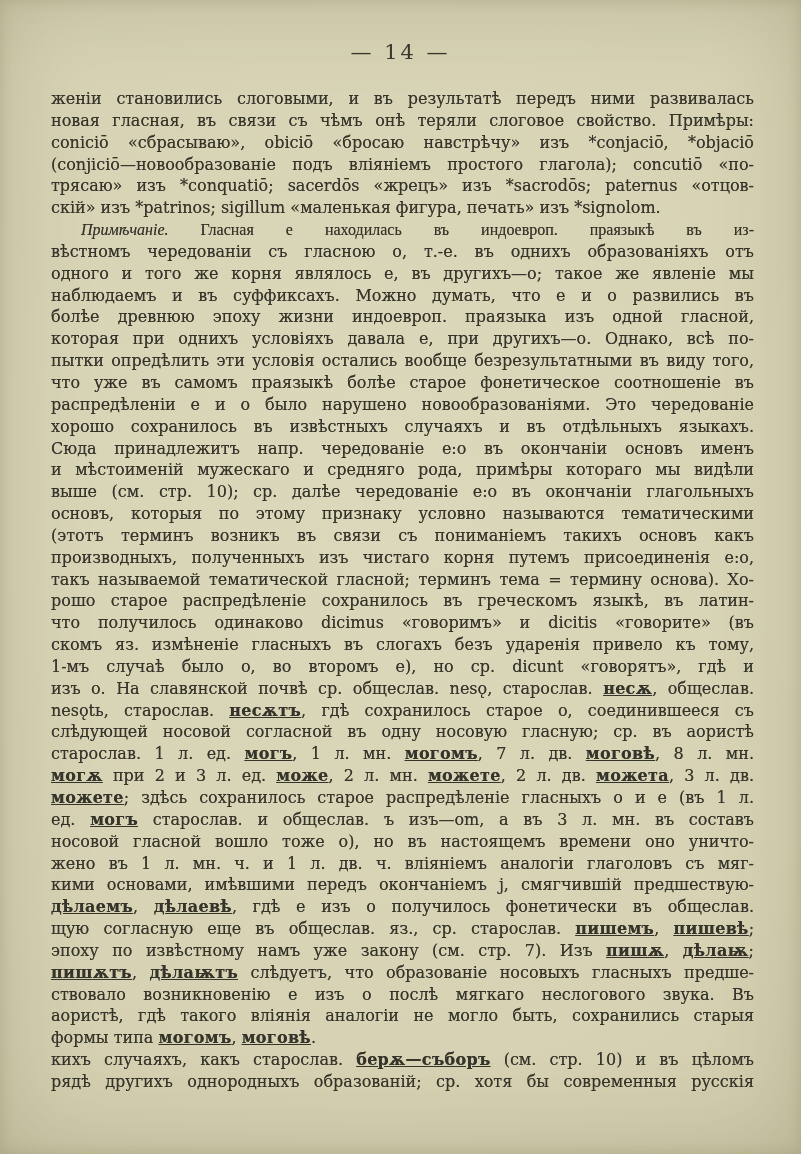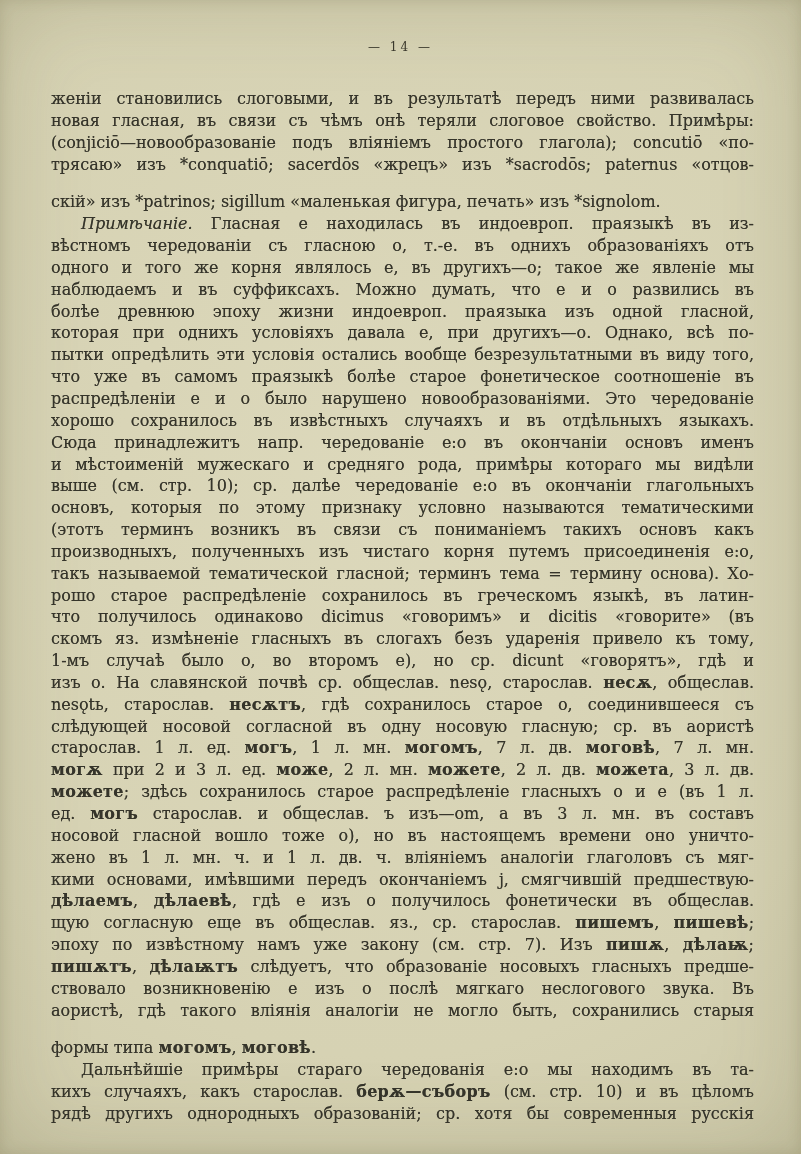--- a/index.html
+++ b/index.html
@@ -10,48 +10,49 @@
     background:
       radial-gradient(ellipse 120% 90% at 48% 42%, #dcd8bb 0%, #d6d2b3 55%, #ccc8a8 85%, #c2bd9c 100%);
     box-shadow: inset 0 0 90px rgba(92,86,52,.22), inset 0 0 14px rgba(92,86,52,.18);
     overflow:hidden;
     font-family:"DejaVu Serif","Liberation Serif",serif;
     color:#35342a;
   }
   .header{
     position:absolute;top:40px;left:0;width:100%;
     text-align:center;
-    font-size:12px;letter-spacing:3px;
+    font-size:21px;letter-spacing:3px;
     color:#3a382c;
   }
   #text-block{
     position:absolute;left:51px;top:88px;width:703px;
   }
   .line{
     font-size:16px;
     line-height:21.85px;
     text-align:justify;
     text-align-last:justify;
     white-space:normal;
     text-shadow:0 0 .5px rgba(56,54,44,.65);
   }
-  .line.end{text-align-last:left;margin-top:16px;}
-  .line.ind{text-indent:30px;}
+  .line.end{text-align-last:left;}
+  .line.ind{text-indent:30px;font-family:Liberation Serif, serif;}
   .s-r{}
   .s-i{font-style:italic;}
-  .s-b{font-weight:bold;letter-spacing:.3px;}
+  .s-b{font-weight:bold;letter-spacing:.3px;text-decoration:underline;}
 </style>
 </head>
 <body>
 
 <div id="page">
   <div class="header">— 14 —</div>
   <div id="text-block">
       <div class="line"><span class="s-r">женіи становились слоговыми, и въ результатѣ передъ ними развивалась</span></div>
       <div class="line"><span class="s-r">новая гласная, въ связи съ чѣмъ онѣ теряли слоговое свойство. Примѣры:</span></div>
+      <div class="line"><span class="s-r">coniciō «сбрасываю», obiciō «бросаю навстрѣчу» изъ *conjaciō, *objaciō</span></div>
       <div class="line"><span class="s-r">(conjiciō—новообразованіе подъ вліяніемъ простого глагола); concutiō «по-</span></div>
       <div class="line"><span class="s-r">трясаю» изъ *conquatiō; sacerdōs «жрецъ» изъ *sacrodōs; paternus «отцов-</span></div>
       <div class="line end"><span class="s-r">скій» изъ *patrinos; sigillum «маленькая фигура, печать» изъ *signolom.</span></div>
       <div class="line ind"><span class="s-i">Примѣчаніе.</span><span class="s-r"> Гласная е находилась въ индоевроп. праязыкѣ въ из-</span></div>
       <div class="line"><span class="s-r">вѣстномъ чередованіи съ гласною о, т.-е. въ однихъ образованіяхъ отъ</span></div>
       <div class="line"><span class="s-r">одного и того же корня являлось е, въ другихъ—о; такое же явленіе мы</span></div>
       <div class="line"><span class="s-r">наблюдаемъ и въ суффиксахъ. Можно думать, что е и о развились въ</span></div>
       <div class="line"><span class="s-r">болѣе древнюю эпоху жизни индоевроп. праязыка изъ одной гласной,</span></div>
       <div class="line"><span class="s-r">которая при однихъ условіяхъ давала е, при другихъ—о. Однако, всѣ по-</span></div>
       <div class="line"><span class="s-r">пытки опредѣлить эти условія остались вообще безрезультатными въ виду того,</span></div>
@@ -65,31 +66,30 @@
       <div class="line"><span class="s-r">(этотъ терминъ возникъ въ связи съ пониманіемъ такихъ основъ какъ</span></div>
       <div class="line"><span class="s-r">производныхъ, полученныхъ изъ чистаго корня путемъ присоединенія е:о,</span></div>
       <div class="line"><span class="s-r">такъ называемой тематической гласной; терминъ тема = термину основа). Хо-</span></div>
       <div class="line"><span class="s-r">рошо старое распредѣленіе сохранилось въ греческомъ языкѣ, въ латин-</span></div>
       <div class="line"><span class="s-r">что получилось одинаково dicimus «говоримъ» и dicitis «говорите» (въ</span></div>
       <div class="line"><span class="s-r">скомъ яз. измѣненіе гласныхъ въ слогахъ безъ ударенія привело къ тому,</span></div>
       <div class="line"><span class="s-r">1-мъ случаѣ было о, во второмъ е), но ср. dicunt «говорятъ», гдѣ и</span></div>
       <div class="line"><span class="s-r">изъ о. На славянской почвѣ ср. общеслав. nesǫ, старослав. </span><span class="s-b">несѫ</span><span class="s-r">, общеслав.</span></div>
       <div class="line"><span class="s-r">nesǫtь, старослав. </span><span class="s-b">несѫтъ</span><span class="s-r">, гдѣ сохранилось старое о, соединившееся съ</span></div>
       <div class="line"><span class="s-r">слѣдующей носовой согласной въ одну носовую гласную; ср. въ аористѣ</span></div>
-      <div class="line"><span class="s-r">старослав. 1 л. ед. </span><span class="s-b">могъ</span><span class="s-r">, 1 л. мн. </span><span class="s-b">могомъ</span><span class="s-r">, 7 л. дв. </span><span class="s-b">моговѣ</span><span class="s-r">, 7 л. мн.</span></div>
+      <div class="line"><span class="s-r">старослав. 1 л. ед. </span><span class="s-b">могъ</span><span class="s-r">, 1 л. мн. </span><span class="s-b">могомъ</span><span class="s-r">, 7 л. дв. </span><span class="s-b">моговѣ</span><span class="s-r">, 8 л. мн.</span></div>
       <div class="line"><span class="s-b">могѫ</span><span class="s-r"> при 2 и 3 л. ед. </span><span class="s-b">може</span><span class="s-r">, 2 л. мн. </span><span class="s-b">можете</span><span class="s-r">, 2 л. дв. </span><span class="s-b">можета</span><span class="s-r">, 3 л. дв.</span></div>
       <div class="line"><span class="s-b">можете</span><span class="s-r">; здѣсь сохранилось старое распредѣленіе гласныхъ о и е (въ 1 л.</span></div>
       <div class="line"><span class="s-r">ед. </span><span class="s-b">могъ</span><span class="s-r"> старослав. и общеслав. ъ изъ—om, а въ 3 л. мн. въ составъ</span></div>
       <div class="line"><span class="s-r">носовой гласной вошло тоже о), но въ настоящемъ времени оно уничто-</span></div>
       <div class="line"><span class="s-r">жено въ 1 л. мн. ч. и 1 л. дв. ч. вліяніемъ аналогіи глаголовъ съ мяг-</span></div>
       <div class="line"><span class="s-r">кими основами, имѣвшими передъ окончаніемъ j, смягчившій предшествую-</span></div>
       <div class="line"><span class="s-b">дѣлаемъ</span><span class="s-r">, </span><span class="s-b">дѣлаевѣ</span><span class="s-r">, гдѣ е изъ о получилось фонетически въ общеслав.</span></div>
       <div class="line"><span class="s-r">щую согласную еще въ общеслав. яз., ср. старослав. </span><span class="s-b">пишемъ</span><span class="s-r">, </span><span class="s-b">пишевѣ</span><span class="s-r">;</span></div>
       <div class="line"><span class="s-r">эпоху по извѣстному намъ уже закону (см. стр. 7). Изъ </span><span class="s-b">пишѫ</span><span class="s-r">, </span><span class="s-b">дѣлаѭ</span><span class="s-r">;</span></div>
       <div class="line"><span class="s-b">пишѫтъ</span><span class="s-r">, </span><span class="s-b">дѣлаѭтъ</span><span class="s-r"> слѣдуетъ, что образованіе носовыхъ гласныхъ предше-</span></div>
       <div class="line"><span class="s-r">ствовало возникновенію е изъ о послѣ мягкаго неслогового звука. Въ</span></div>
       <div class="line"><span class="s-r">аористѣ, гдѣ такого вліянія аналогіи не могло быть, сохранились старыя</span></div>
       <div class="line end"><span class="s-r">формы типа </span><span class="s-b">могомъ</span><span class="s-r">, </span><span class="s-b">моговѣ</span><span class="s-r">.</span></div>
-      <div class="line ind"><span class="s-r">Дальнѣйшіе примѣры стараго чередованія е:о мы находимъ въ та-</span></div>
       <div class="line"><span class="s-r">кихъ случаяхъ, какъ старослав. </span><span class="s-b">берѫ—съборъ</span><span class="s-r"> (см. стр. 10) и въ цѣломъ</span></div>
       <div class="line"><span class="s-r">рядѣ другихъ однородныхъ образованій; ср. хотя бы современныя русскія</span></div>
     </div>
 </div>
 
 </body></html>

